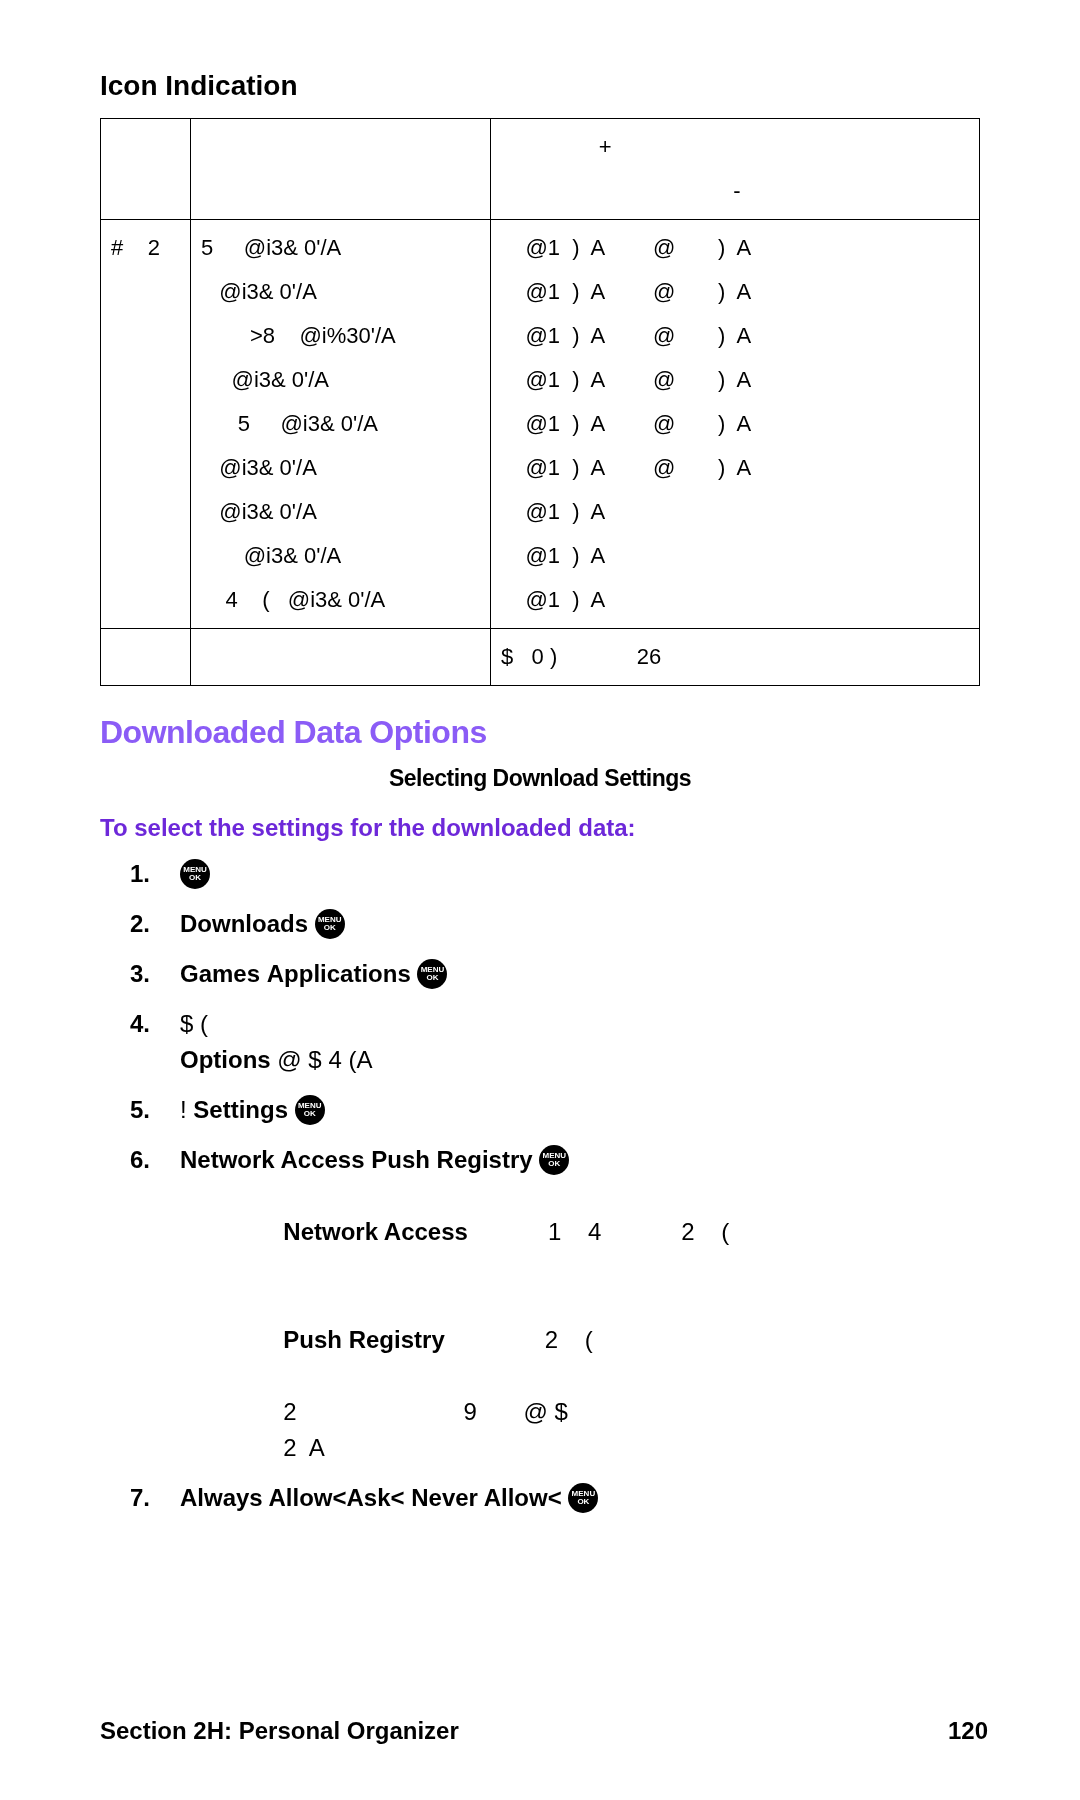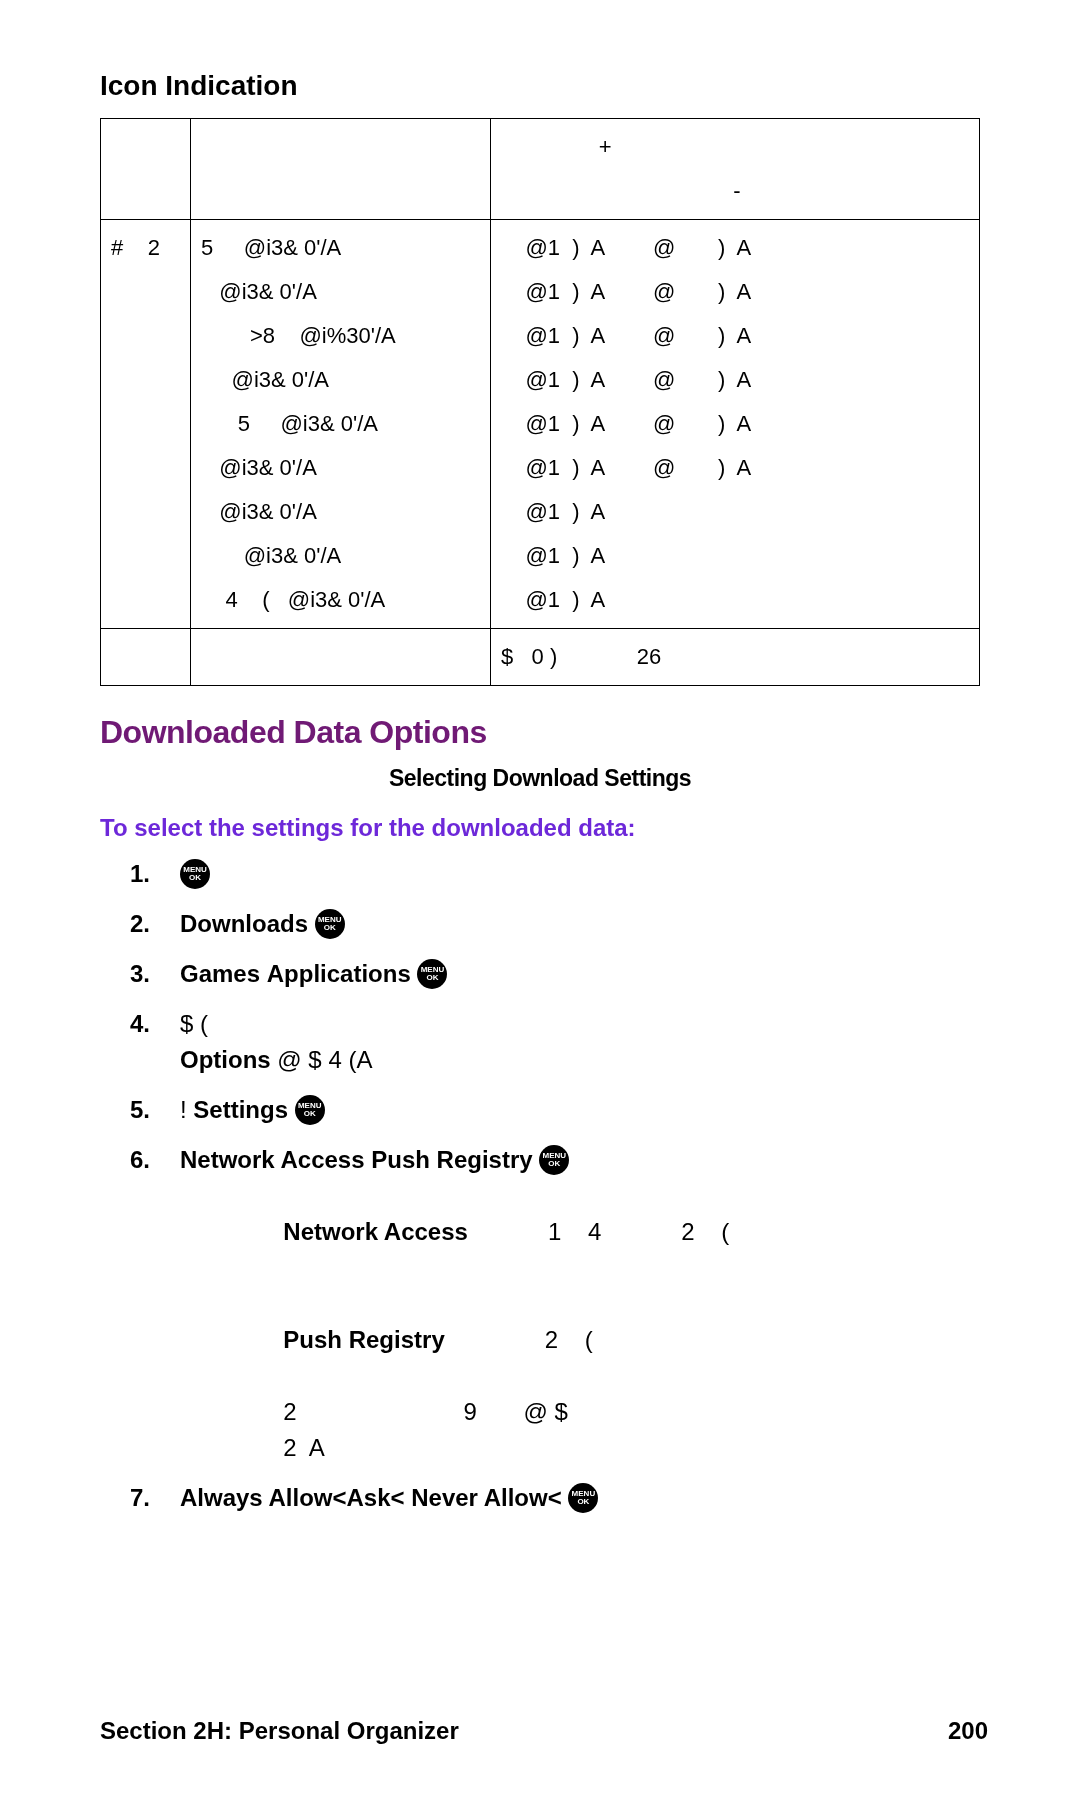--- a/index.html
+++ b/index.html
@@ -31,21 +31,21 @@
     border: 1.5px solid #000;
     padding: 6px 10px;
     vertical-align: top;
     font-weight: normal;
     text-align: left;
   }
   .tbl .col1 { width: 90px; }
   .tbl .col2 { width: 300px; }
   .tbl .rowline { line-height: 2.0; white-space: pre; }
   .heading-red {
-    color: #701a75;
+    color: #8b5cf6;
     font-weight: bold;
     font-size: 32px;
     margin-top: 28px;
     margin-bottom: 10px;
     letter-spacing: -0.5px;
   }
   .heading-sub {
     font-weight: bold;
     font-size: 23px;
     margin-top: 14px;
@@ -224,14 +224,14 @@
       <span class="b">Always Allow&lt;Ask&lt;    Never Allow&lt;</span>
       <span>              </span>
       <span class="menu-ok">MENU
 OK</span>
     </li>
   </ol>
 </div>
 
 <div class="footer">
   <span>Section 2H: Personal Organizer</span>
-  <span>200</span>
+  <span>120</span>
 </div>
 
 </body></html>

